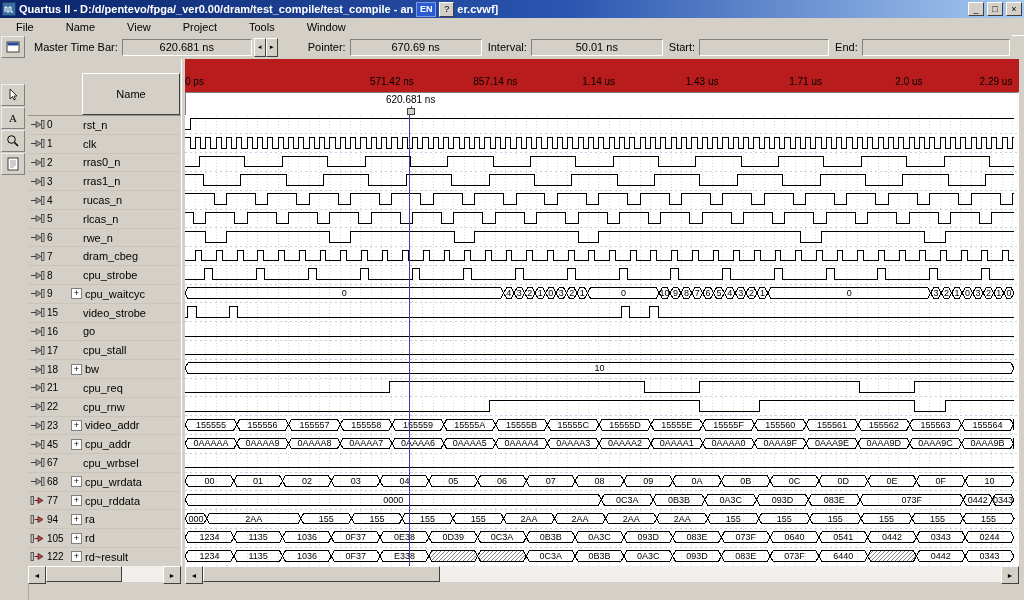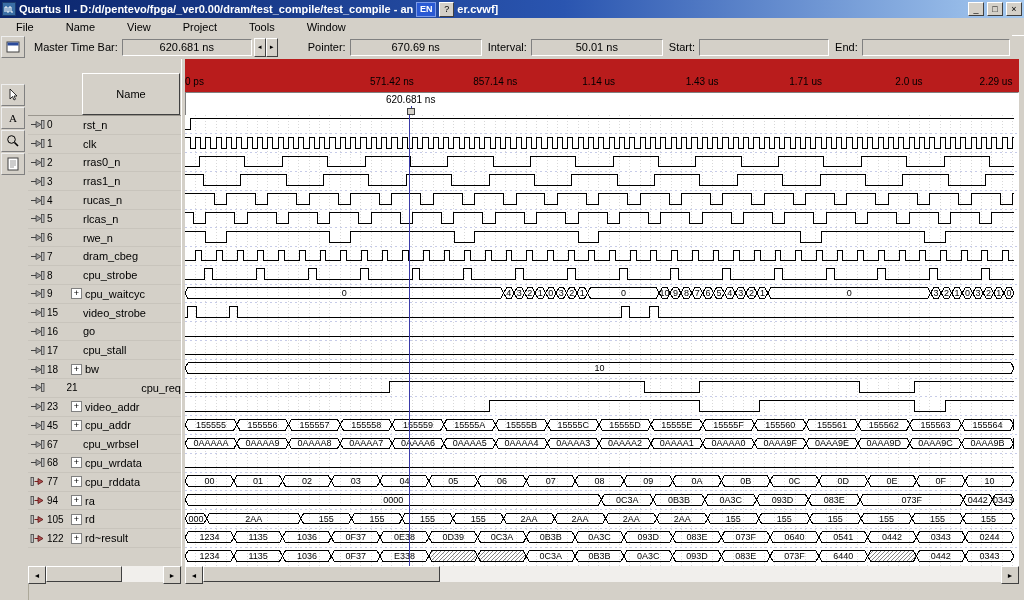--- a/index.html
+++ b/index.html
@@ -313,31 +313,43 @@
             <svg viewBox="0 0 15 11">
               <path d="M1 5.5 h6" stroke="#404040" stroke-width="1"></path>
               <path d="M6 2.5 L11 5.5 L6 8.5 Z" fill="#a0a0a0" stroke="#404040" stroke-width="0.8"></path>
               <rect x="11.5" y="1.5" width="2.5" height="8" fill="#c0c0c0" stroke="#404040" stroke-width="0.8"></rect>
             </svg>
           </span>
           <span class="sig-num">18</span>
           <span class="plus">+</span>
           <span class="sig-name">bw</span>
         </div>
-        <div class="sig-row" style="height: 18.7917px; justify-content: space-between;">
+        <div class="sig-row" style="height: 18.7917px;">
           <span class="pin-icon">
             <svg viewBox="0 0 15 11">
               <path d="M1 5.5 h6" stroke="#404040" stroke-width="1"></path>
               <path d="M6 2.5 L11 5.5 L6 8.5 Z" fill="#a0a0a0" stroke="#404040" stroke-width="0.8"></path>
               <rect x="11.5" y="1.5" width="2.5" height="8" fill="#c0c0c0" stroke="#404040" stroke-width="0.8"></rect>
             </svg>
           </span>
           <span class="sig-num">21</span>
           <span class="plus empty"></span>
           <span class="sig-name">cpu_req</span>
+        </div>
+        <div class="sig-row" style="height: 18.7917px;">
+          <span class="pin-icon">
+            <svg viewBox="0 0 15 11">
+              <path d="M1 5.5 h6" stroke="#404040" stroke-width="1"></path>
+              <path d="M6 2.5 L11 5.5 L6 8.5 Z" fill="#a0a0a0" stroke="#404040" stroke-width="0.8"></path>
+              <rect x="11.5" y="1.5" width="2.5" height="8" fill="#c0c0c0" stroke="#404040" stroke-width="0.8"></rect>
+            </svg>
+          </span>
+          <span class="sig-num">22</span>
+          <span class="plus empty"></span>
+          <span class="sig-name">cpu_rnw</span>
         </div>
         <div class="sig-row" style="height: 18.7917px;">
           <span class="pin-icon">
             <svg viewBox="0 0 15 11">
               <path d="M1 5.5 h6" stroke="#404040" stroke-width="1"></path>
               <path d="M6 2.5 L11 5.5 L6 8.5 Z" fill="#a0a0a0" stroke="#404040" stroke-width="0.8"></path>
               <rect x="11.5" y="1.5" width="2.5" height="8" fill="#c0c0c0" stroke="#404040" stroke-width="0.8"></rect>
             </svg>
           </span>
           <span class="sig-num">23</span>

